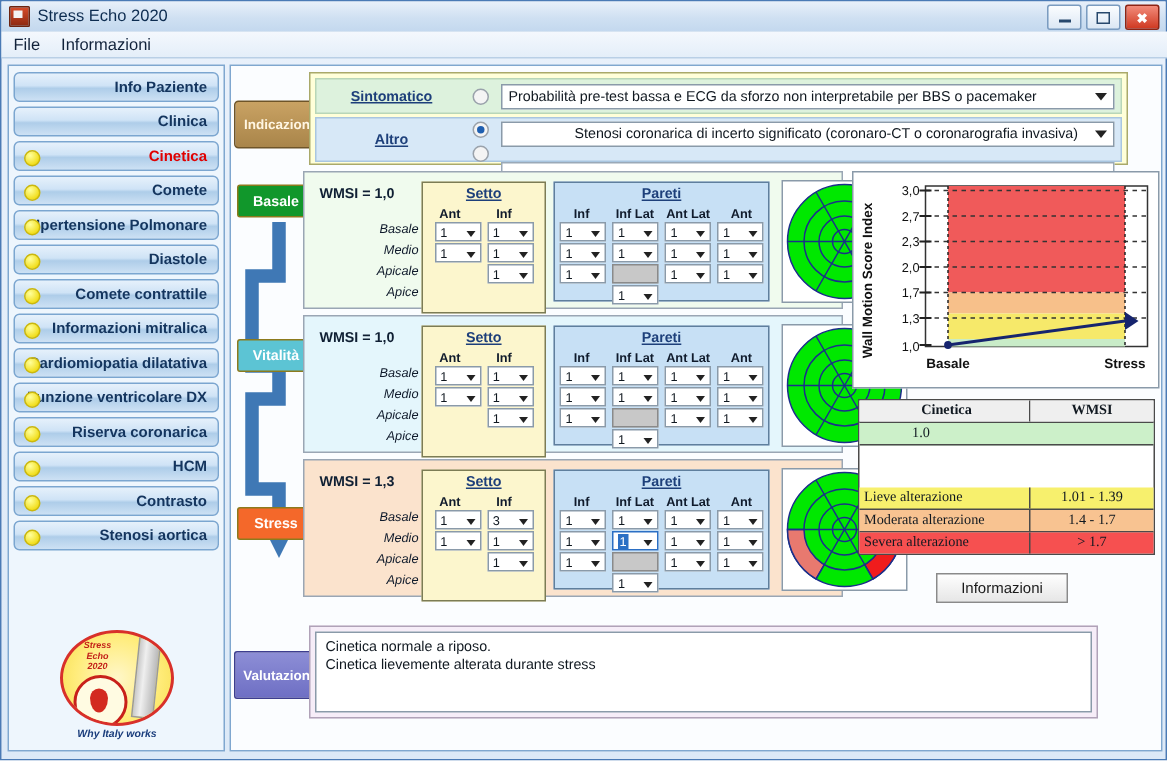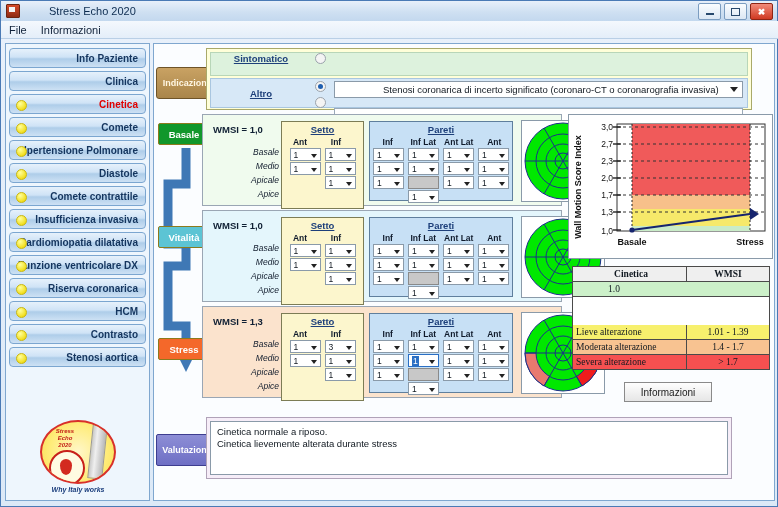--- a/index.html
+++ b/index.html
@@ -11,21 +11,21 @@
   #app{
     position:relative;width:778px;height:507px;
     background:linear-gradient(#e9f1fb,#dce9f7);
     border:1px solid #4a7ab5;box-sizing:border-box;
   }
   
   .titlebar{
     position:absolute;left:0;top:0;width:776px;height:20px;
     background:linear-gradient(#e8f0fa,#cfe0f2 55%,#c3d8ee);
     border-bottom:1px solid #9bb9d8;
-    display:flex;align-items:center;gap:24px;
+    display:flex;align-items:center;
   }
   .titlebar .tb-icon{
     width:12px;height:12px;margin-left:5px;margin-right:5px;
     background:linear-gradient(#d64b2a,#8e2a12);
     border:1px solid #6c2410;border-radius:1px;position:relative;
   }
   .titlebar .tb-icon:after{
     content:"";position:absolute;left:2px;top:2px;width:6px;height:5px;
     background:#f3f3f3;
   }
@@ -108,21 +108,21 @@
     background:linear-gradient(#c9a263,#a9854a);
     border:1px solid #6e5428;border-radius:3px;
     display:flex;align-items:center;justify-content:center;
     font-size:9px;color:#fff6e2;font-weight:bold;
   }
   .ind-box{
     position:absolute;left:52px;top:4px;width:546px;height:62px;
     background:#ffffd9;border:1px solid #a9a96a;box-sizing:border-box;padding:3px;
   }
   .ind-row{
-    display:flex;height:24px;margin-bottom:2px;
+    display:flex;align-items:center;height:24px;margin-bottom:2px;
     background:#ddf2dd;border:1px solid #b8d6b8;box-sizing:border-box;padding:0 4px;
   }
   .ind-row.alt{background:#d7e8f7;border-color:#a9c6e0;height:30px;align-items:flex-start;padding-top:2px;}
   .ind-label{
     width:92px;font-size:9.5px;font-weight:bold;color:#1d3f7a;
     text-decoration:underline;text-align:center;flex:none;
   }
   .ind-label.low{margin-top:7px;}
   .radio{
     width:11px;height:11px;border-radius:50%;flex:none;margin:0 8px;
@@ -295,21 +295,21 @@
     <div class="sbtn">
       <span class="dot"></span>
       <span class="lbl">Diastole</span>
     </div>
     <div class="sbtn">
       <span class="dot"></span>
       <span class="lbl">Comete contrattile</span>
     </div>
     <div class="sbtn">
       <span class="dot"></span>
-      <span class="lbl">Insufficienza invasiva</span>
+      <span class="lbl">Informazioni mitralica</span>
     </div>
     <div class="sbtn">
       <span class="dot"></span>
       <span class="lbl">Cardiomiopatia dilatativa</span>
     </div>
     <div class="sbtn">
       <span class="dot"></span>
       <span class="lbl">Funzione ventricolare DX</span>
     </div>
     <div class="sbtn">
@@ -343,20 +343,24 @@
     </div>
   </div>
 
   <div class="main">
 
     <div class="ind-tab">Indicazioni</div>
     <div class="ind-box">
       <div class="ind-row">
         <div class="ind-label">Sintomatico</div>
         <div class="radio"></div>
+        <div class="combo">
+          <span class="ctext">Probabilità pre-test bassa e ECG da sforzo non interpretabile  per BBS o pacemaker</span>
+          <span class="carrow"></span>
+        </div>
       </div>
       <div class="ind-row alt">
         <div class="ind-label low">Altro</div>
         <div style="display:flex;flex-direction:column;">
           <div class="radio on" style="margin-bottom:5px;"></div>
           <div class="radio"></div>
         </div>
         <div class="ind-stack">
           <div class="combo">
             <span class="ctext">Stenosi coronarica di incerto significato (coronaro-CT o coronarografia invasiva)</span>

